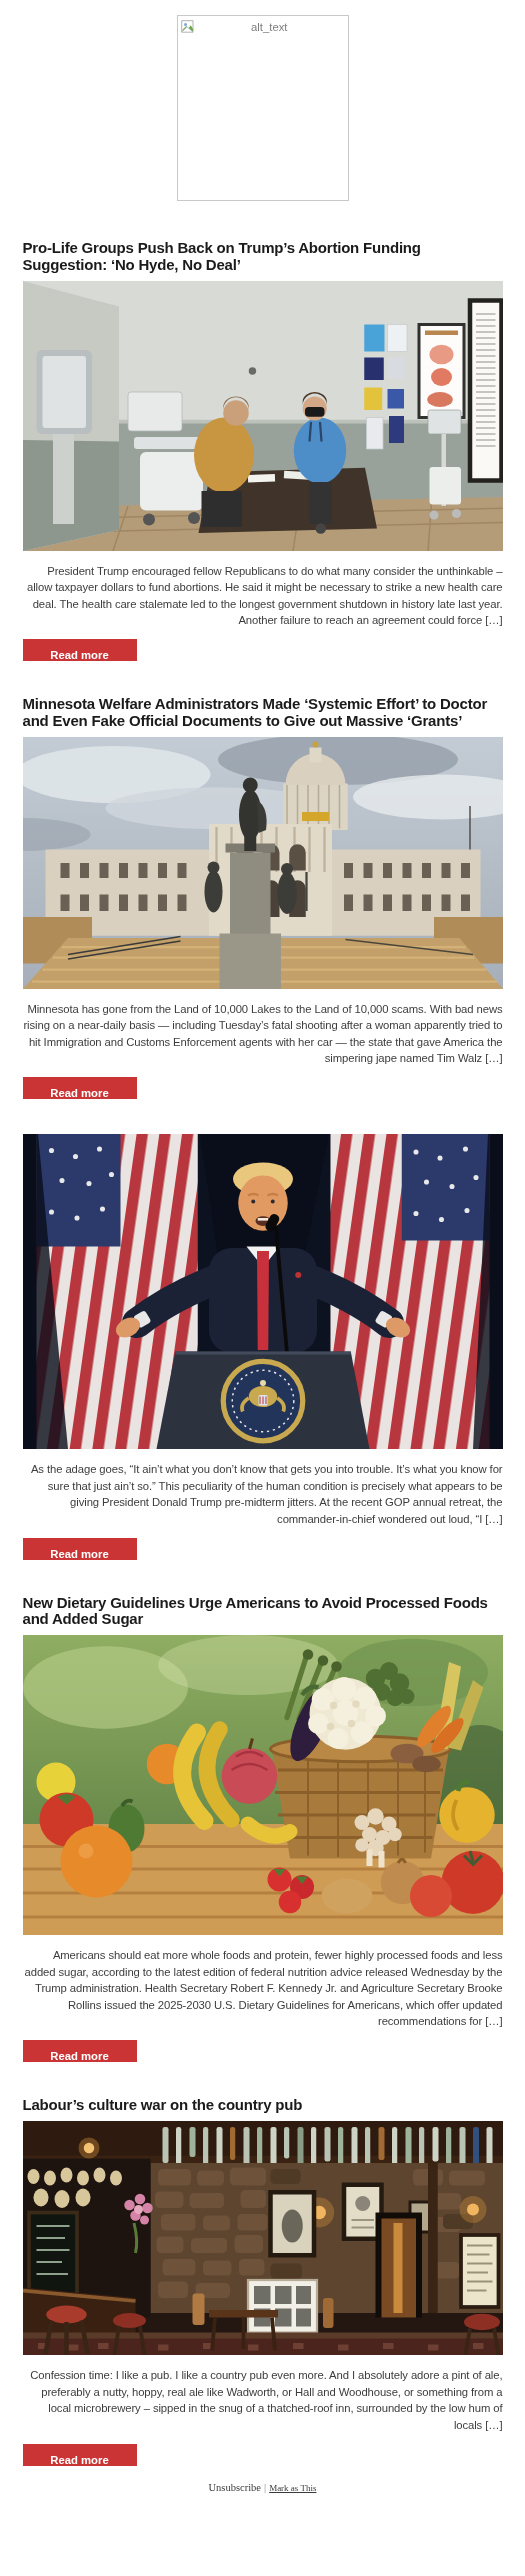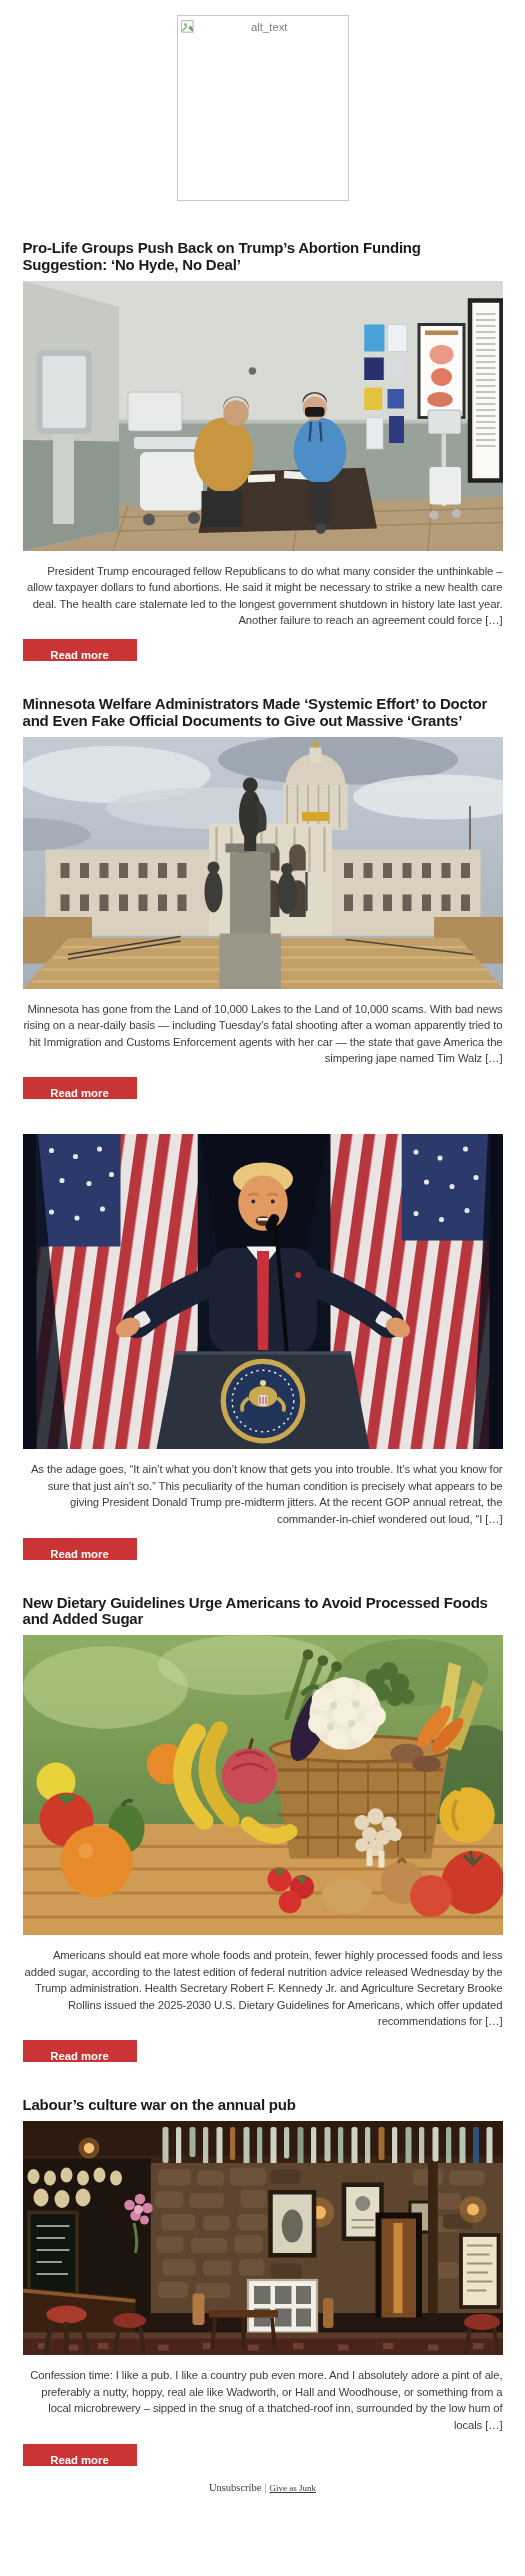--- a/index.html
+++ b/index.html
@@ -399,21 +399,21 @@
         <circle cx="600" cy="330" r="42" fill="#cf3a28"></circle>
         <circle cx="544" cy="348" r="28" fill="#d84a33"></circle>
         <path d="M588,294 l12,12 l12,-12 M596,288 l4,14" stroke="#3f5c33" stroke-width="4" fill="none"></path>
       </svg>
     </div>
     <p class="excerpt">Americans should eat more whole foods and protein, fewer highly processed foods and less added sugar, according to the latest edition of federal nutrition advice released Wednesday by the Trump administration. Health Secretary Robert F. Kennedy Jr. and Agriculture Secretary Brooke Rollins issued the 2025-2030 U.S. Dietary Guidelines for Americans, which offer updated recommendations for […]</p>
     <a class="btn">Read more</a>
   </div>
 
   <div class="article">
-    <h2 class="headline">Labour’s culture war on the annual pub</h2>
+    <h2 class="headline">Labour’s culture war on the country pub</h2>
     <div class="photo">
       <svg width="480" height="234" viewBox="0 0 640 312">
         <rect width="640" height="312" fill="#241610"></rect>
         <rect x="0" y="0" width="640" height="46" fill="#2e1a0e"></rect>
         <rect x="0" y="46" width="640" height="10" fill="#3a2212"></rect>
 
         <g>
           <rect x="186" y="8" width="8" height="48" rx="3" fill="#b9c4b4"></rect>
             <rect x="204" y="8" width="7" height="62" rx="3" fill="#cdd4c6"></rect>
             <rect x="222" y="8" width="8" height="40" rx="3" fill="#9fb39a"></rect>
@@ -561,17 +561,17 @@
         <path d="M128,274 l-6,38 M156,274 l6,38" stroke="#3a2415" stroke-width="5"></path>
         <ellipse cx="612" cy="268" rx="24" ry="11" fill="#8e2f24"></ellipse>
         <path d="M596,276 l-6,36 M628,276 l6,36" stroke="#3a2415" stroke-width="5"></path>
       </svg>
     </div>
     <p class="excerpt">Confession time: I like a pub. I like a country pub even more. And I absolutely adore a pint of ale, preferably a nutty, hoppy, real ale like Wadworth, or Hall and Woodhouse, or something from a local microbrewery – sipped in the snug of a thatched-roof inn, surrounded by the low hum of locals […]</p>
     <a class="btn">Read more</a>
   </div>
 
   <div class="footer">
-    <a class="unsub">Unsubscribe</a><span class="sep">|</span><a class="junk">Give as Junk</a>
+    <a class="unsub">Unsubscribe</a><span class="sep">|</span><a class="junk">Mark as This</a>
   </div>
 
 </div>
 
 
 </body></html>

